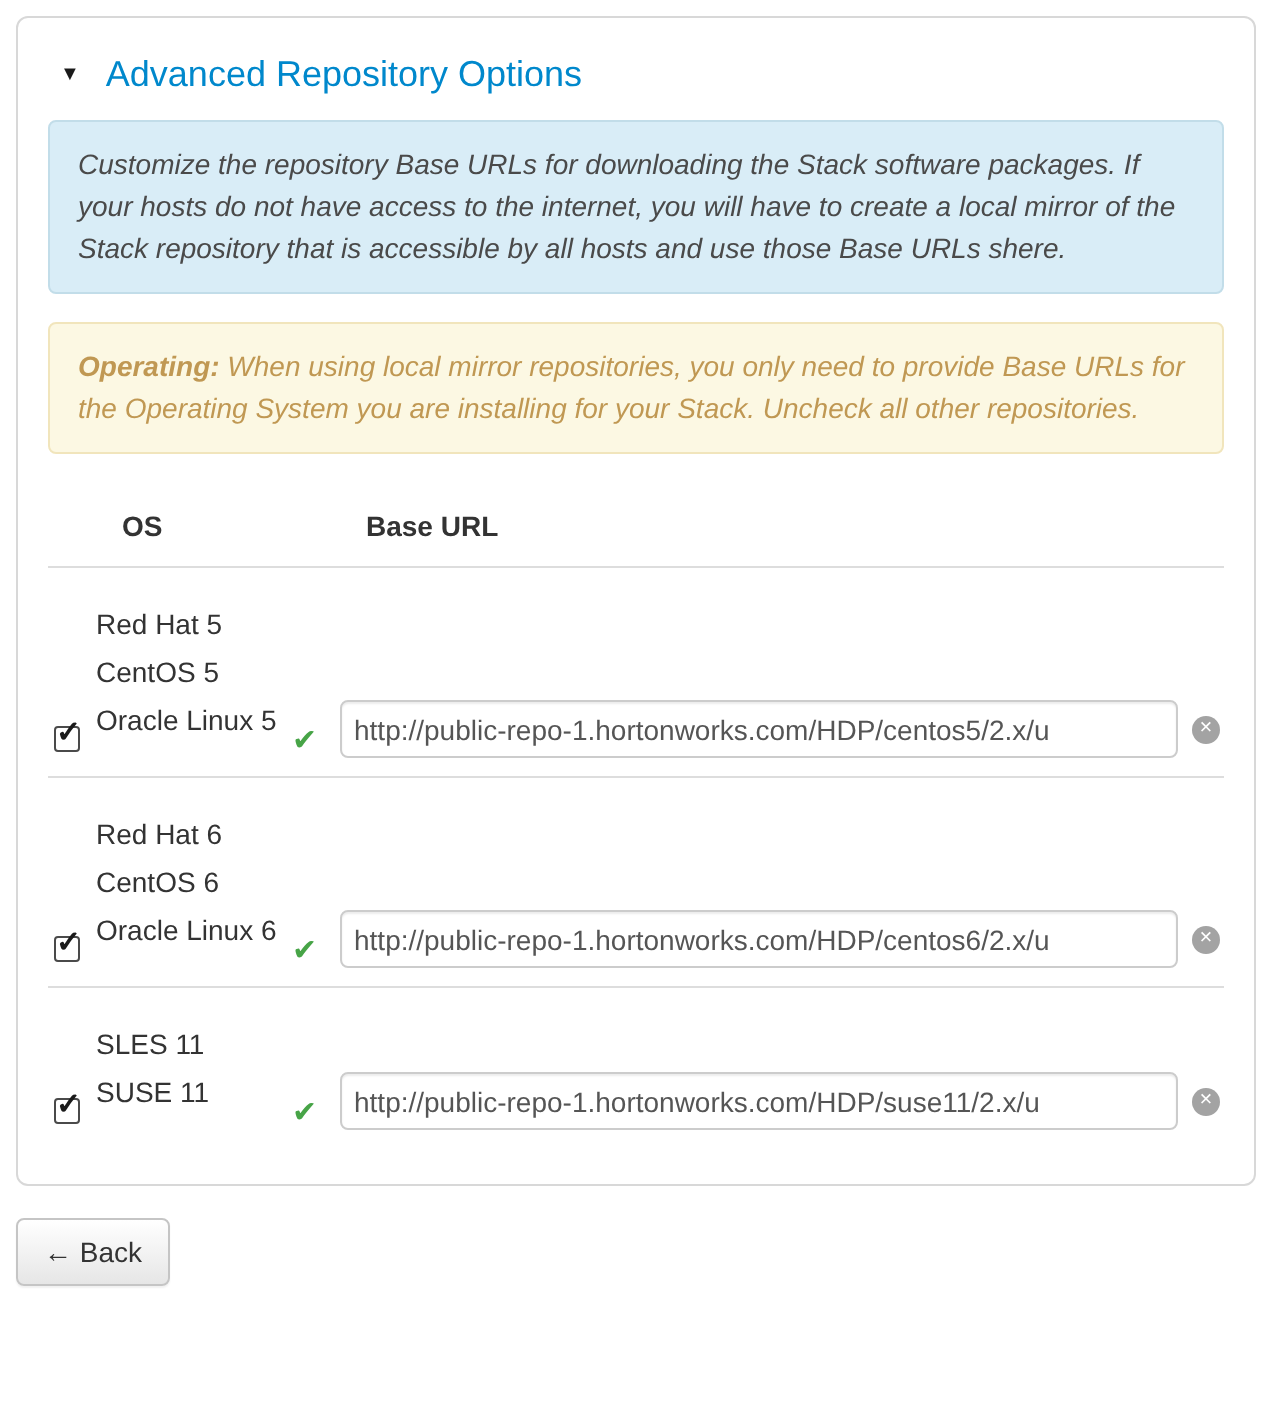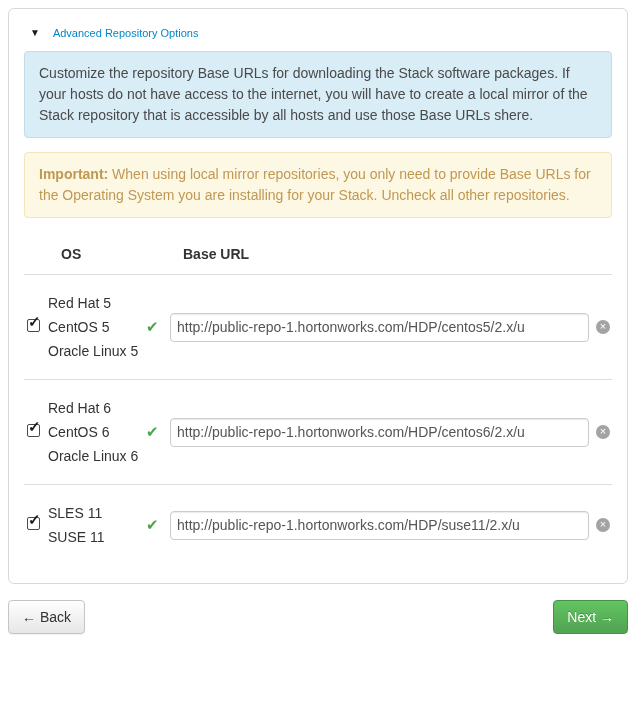--- a/index.html
+++ b/index.html
@@ -14,44 +14,44 @@
   .panel {
     border: 1px solid #d8d8d8; border-radius: 6px;
     background: #fff; padding: 10px 15px 18px;
   }
   .panel-header {
     display: flex; align-items: center; gap: 13px;
     padding: 8px 2px 12px 6px;
   }
   .caret { color: #1a1a1a; font-size: 10px; line-height: 10px; cursor: pointer; }
   .panel-title {
-    color: #0088cc; font-size: 11px; text-decoration: none; cursor: pointer;
+    color: #0088cc; font-size: 18px; text-decoration: none; cursor: pointer;
   }
   .alert {
     border-radius: 4px; padding: 11px 14px;
-    line-height: 21px; font-size: 14px;
+    line-height: 21px; font-size: 14px; font-style: italic;
   }
   .alert-info {
     background: #d9edf7; border: 1px solid #c2dde9; color: #4a4a4a;
   }
   .alert-warning {
     background: #fcf8e3; border: 1px solid #f1e5bc; color: #c09853;
     margin-top: 14px;
   }
   .alert-warning b { font-weight: bold; }
   .repo-table { margin-top: 18px; }
   .thead {
     display: flex; font-weight: bold; color: #333;
     padding: 10px 0 12px;
     border-bottom: 1px solid #ddd;
   }
   .th-os { margin-left: 37px; width: 122px; }
   .th-url { flex: 1; }
   .row {
-    display: flex; align-items: center;
+    display: flex; align-items: flex-end;
     border-bottom: 1px solid #ddd;
     padding: 9px 0;
   }
   .row:last-child { border-bottom: none; }
   .cb-cell { width: 24px; padding-left: 3px; flex: 0 0 auto; }
   input[type="checkbox"] {
     appearance: none; -webkit-appearance: none;
     width: 13px; height: 13px; margin: 0;
     border: 1.5px solid #4a4a4a; border-radius: 2px;
     background: #fff; position: relative; cursor: pointer;
@@ -106,21 +106,21 @@
     <div class="panel-header">
       <span class="caret">▼</span>
       <a class="panel-title">Advanced Repository Options</a>
     </div>
 
     <div class="alert alert-info">
       <span>Customize the repository Base URLs for downloading the Stack software packages. If your hosts do not have access to the internet, you will have to create a local mirror of the Stack repository that is accessible by all hosts and use those Base URLs shere.</span>
     </div>
 
     <div class="alert alert-warning">
-      <b>Important:</b><span> When using local mirror repositories, you only need to provide Base URLs for the Operating System you are installing for your Stack. Uncheck all other repositories.</span>
+      <b>Operating:</b><span> When using local mirror repositories, you only need to provide Base URLs for the Operating System you are installing for your Stack. Uncheck all other repositories.</span>
     </div>
 
     <div class="repo-table">
       <div class="thead">
         <div class="th-os">OS</div>
         <div class="th-url">Base URL</div>
       </div>
       <div>
   <div class="row">
     <div class="cb-cell">
@@ -174,15 +174,14 @@
       <span class="clear-icon">×</span>
     </div>
   </div>
 </div>
     </div>
 
   </div>
 
   <div class="footer">
     <button class="btn btn-back">← Back</button>
-    <button class="btn btn-next">Next →</button>
   </div>
 </div>
 
 </body></html>

